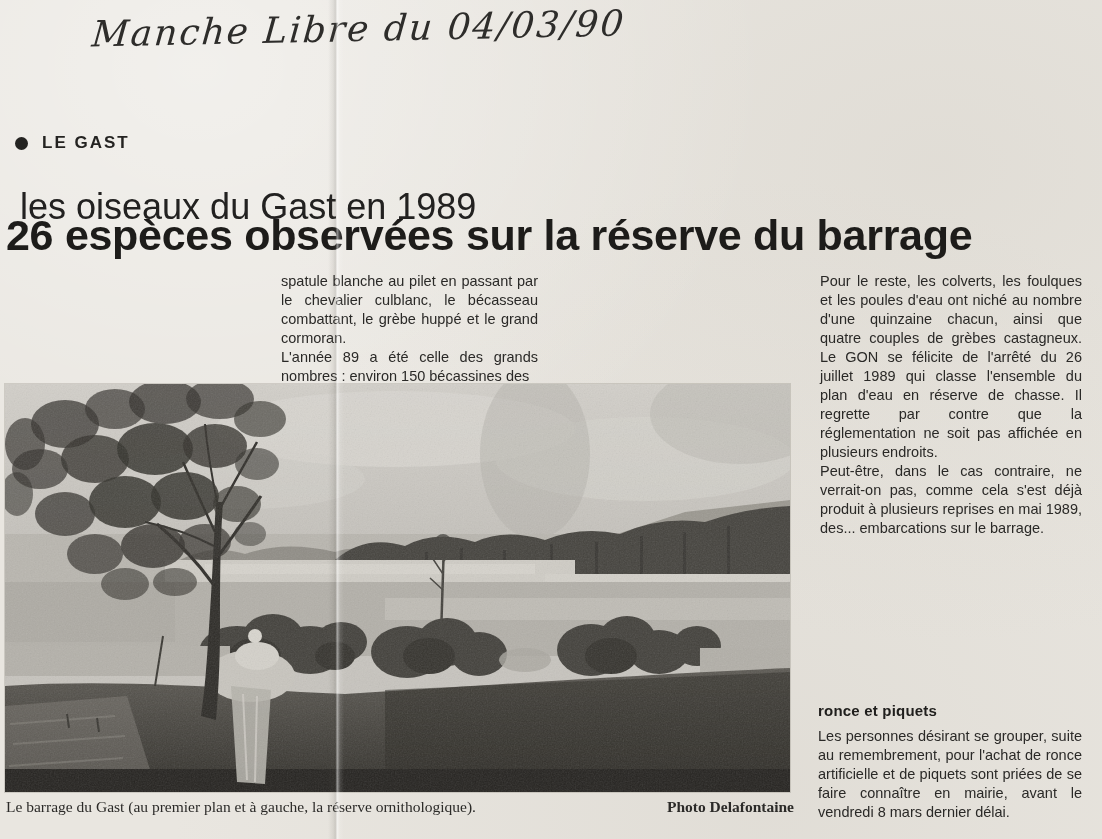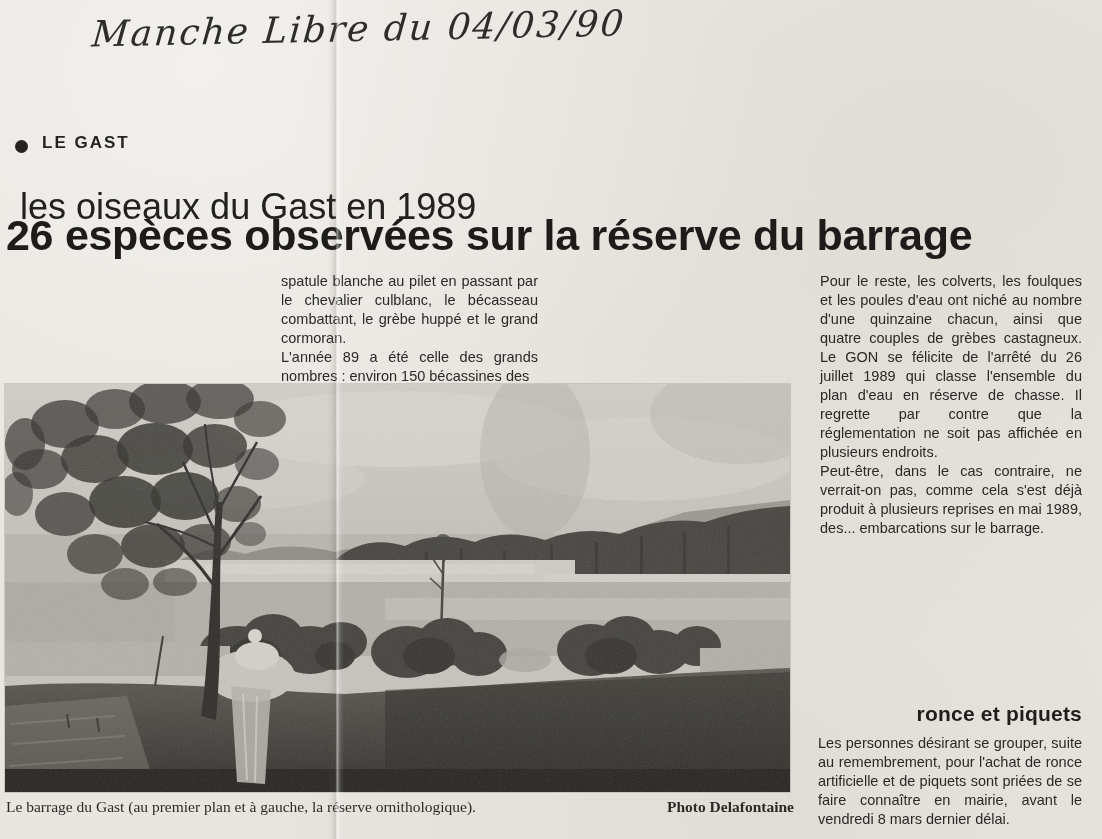--- a/index.html
+++ b/index.html
@@ -20,21 +20,21 @@
       rgba(90,86,78,0) 0%, rgba(90,86,78,0.10) 32%, rgba(60,57,50,0.16) 46%,
       rgba(255,255,255,0.50) 58%, rgba(255,255,255,0.12) 75%, rgba(255,255,255,0) 100%);
   }
   .handwriting{
     position:absolute;left:92px;top:8px;z-index:5;
     font-family:"DejaVu Serif", serif;font-style:italic;
     font-size:36px;color:#2e2d2b;letter-spacing:2px;
     transform:rotate(-1.2deg) skewX(-6deg);white-space:nowrap;
   }
   .section-tag{
-    position:absolute;left:15px;top:133px;display:flex;align-items:flex-end;gap:14px;z-index:5;
+    position:absolute;left:15px;top:133px;display:flex;align-items:center;gap:14px;z-index:5;
   }
   .bullet{width:13px;height:13px;border-radius:50%;background:#242321;display:inline-block;}
   .section-label{font-size:17px;font-weight:700;letter-spacing:2px;color:#242321;}
   .kicker{
     position:absolute;left:8px;top:174px;margin:12px;z-index:5;
     font-size:36px;font-weight:400;color:#222120;letter-spacing:0;white-space:nowrap;
   }
   .headline{
     position:absolute;left:6px;top:211px;margin:0;z-index:5;
     font-size:43px;font-weight:700;color:#1d1c1a;letter-spacing:-0.3px;white-space:nowrap;
@@ -52,21 +52,21 @@
     background:#c7c4be;box-shadow:0 0 0 1px rgba(120,115,105,0.25);
   }
   .photo svg{display:block;width:100%;height:100%;}
   .caption-row{
     position:absolute;left:6px;top:798px;width:788px;z-index:5;
     display:flex;justify-content:space-between;align-items:baseline;
     font-family:"Liberation Serif", serif;font-size:15.5px;color:#2b2a28;
   }
   .credit{font-weight:700;}
   .brief{position:absolute;left:818px;top:702px;width:264px;z-index:5;}
-  .brief h3{margin:0 0 8px 0;font-size:21px;font-weight:700;color:#1f1e1c;letter-spacing:0.2px;text-align:right;}
+  .brief h3{margin:0 0 8px 0;font-size:15px;font-weight:700;color:#1f1e1c;letter-spacing:0.2px;}
   .brief p{margin:0;font-size:14.5px;line-height:19px;text-align:justify;color:#2a2927;}
 </style>
 </head>
 <body>
 
 <div class="sheet">
 
   <div class="handwriting">Manche Libre du 04/03/90</div>
 
   <div class="section-tag">

